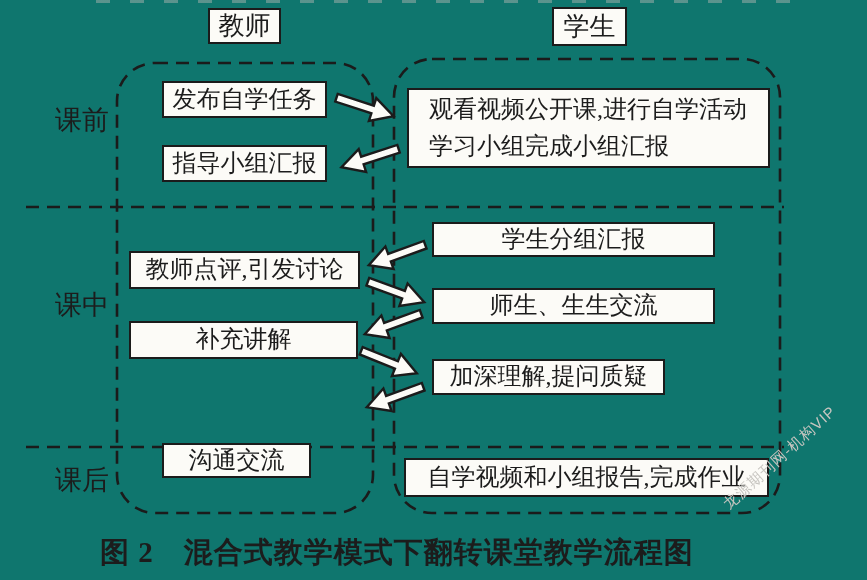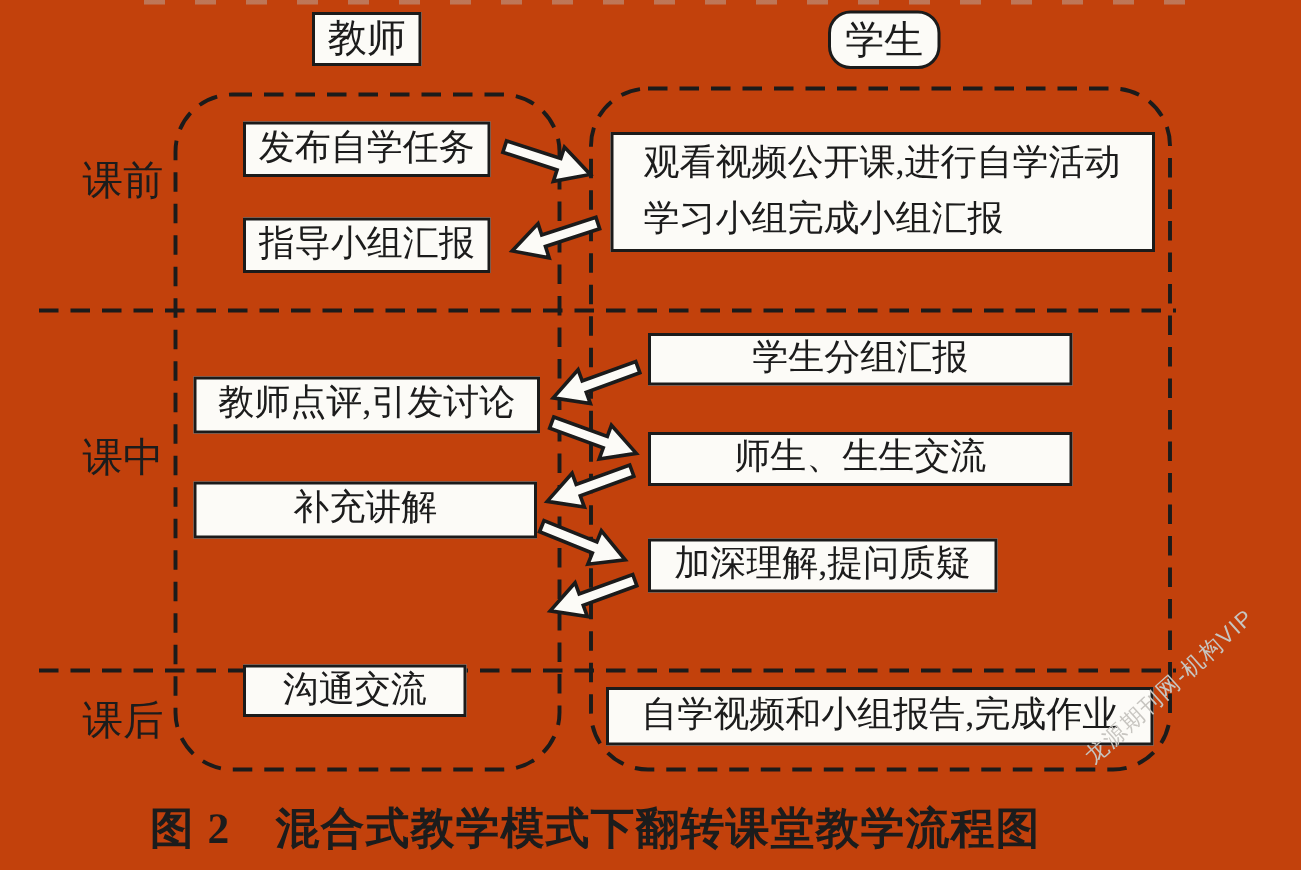--- a/index.html
+++ b/index.html
@@ -1,19 +1,19 @@
 <!DOCTYPE html>
 <html><head>
 <meta charset="utf-8">
 <style>
   html,body{margin:0;padding:0;background:#e9e8e4;}
   .stage{
     position:relative;
     width:867px;height:580px;
-    background:#c2410c;
+    background:#0f766e;
     overflow:hidden;
     font-family:"Liberation Serif","DejaVu Serif",serif;
     color:#1c1c1c;
   }
   .lanes{position:absolute;left:0;top:0;}
   .box{
     position:absolute;
     box-sizing:border-box;
     border:2px solid #1b1b1b;
     background:#fcfbf7;
@@ -57,21 +57,21 @@
   <div class="artifact"></div>
 
   <svg class="lanes" width="867" height="580" viewBox="0 0 867 580">
     <rect x="117" y="63" width="256" height="450" rx="38" fill="none" stroke="#1b1b1b" stroke-width="2.6" stroke-dasharray="13 8"></rect>
     <rect x="394" y="59" width="386" height="454" rx="38" fill="none" stroke="#1b1b1b" stroke-width="2.6" stroke-dasharray="13 8"></rect>
     <line x1="26" y1="207" x2="784" y2="207" stroke="#1b1b1b" stroke-width="2.6" stroke-dasharray="13 8"></line>
     <line x1="26" y1="447" x2="784" y2="447" stroke="#1b1b1b" stroke-width="2.6" stroke-dasharray="13 8"></line>
   </svg>
 
   <div class="box hdr" style="left:208px;top:8px;width:73px;height:36px;">教师</div>
-  <div class="box hdr" style="left:552px;top:7px;width:75px;height:39px;border-radius:15px;">学生</div>
+  <div class="box hdr" style="left:552px;top:7px;width:75px;height:39px;">学生</div>
 
   <div class="phase" style="left:50px;top:106px;">课前</div>
   <div class="phase" style="left:50px;top:291px;">课中</div>
   <div class="phase" style="left:50px;top:466px;text-align:center;">课后</div>
 
   <div class="box" style="left:162px;top:81px;width:165px;height:37px;">发布自学任务</div>
   <div class="box" style="left:162px;top:145px;width:165px;height:37px;">指导小组汇报</div>
   <div class="box" style="left:129px;top:251px;width:231px;height:38px;">教师点评,引发讨论</div>
   <div class="box" style="left:129px;top:321px;width:229px;height:38px;">补充讲解</div>
   <div class="box" style="left:162px;top:443px;width:149px;height:35px;">沟通交流</div>

